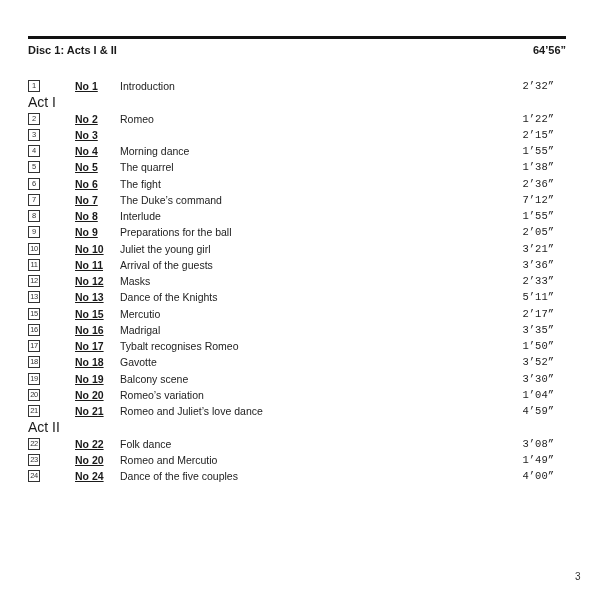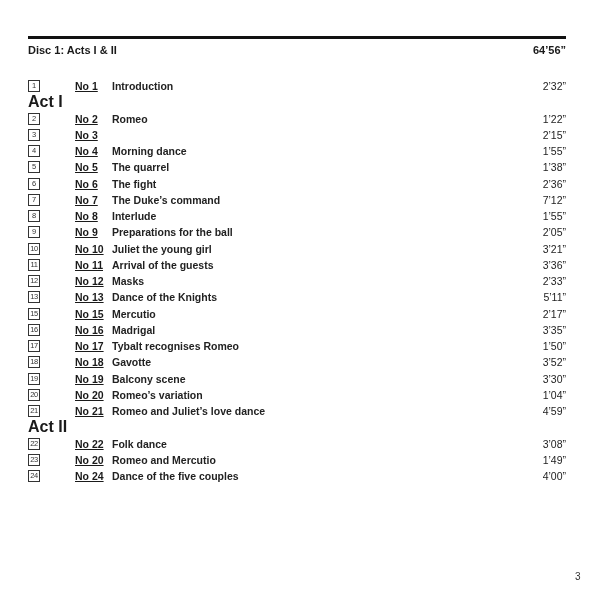--- a/index.html
+++ b/index.html
@@ -15,24 +15,24 @@
     }
     .tracks { margin-top: 21px; }
     .row {
       display: flex; align-items: center; height: 16.25px; font-size: 10.5px; line-height: 16.25px;
     }
     .box {
       width: 10px; height: 10px; border: 1px solid #333; font-size: 7.5px; line-height: 10px;
       text-align: center; color: #333; flex: 0 0 auto; letter-spacing: -0.3px;
     }
     .no { position: absolute; left: 47px; font-weight: bold; text-decoration: underline; }
-    .title { position: absolute; left: 84px; font-weight: bold; color: #222; }
-    .time { position: absolute; right: 0; color: #222; }
+    .title { position: absolute; left: 92px; font-weight: normal; color: #222; }
+    .time { position: absolute; right: 12px; color: #222; font-family: Liberation Mono, monospace; }
     .row { position: relative; }
-    .act { font-weight: bold; font-size: 16px; height: 16.25px; line-height: 16.25px; }
+    .act { font-weight: normal; font-size: 14px; height: 16.25px; line-height: 16.25px; }
     .pagenum {
       position: absolute; left: 575px; top: 571px; font-size: 10px; color: #333;
     }
   </style>
 </head>
 <body>
 
 <div class="page">
   <div class="rule"></div>
   <div class="header">

